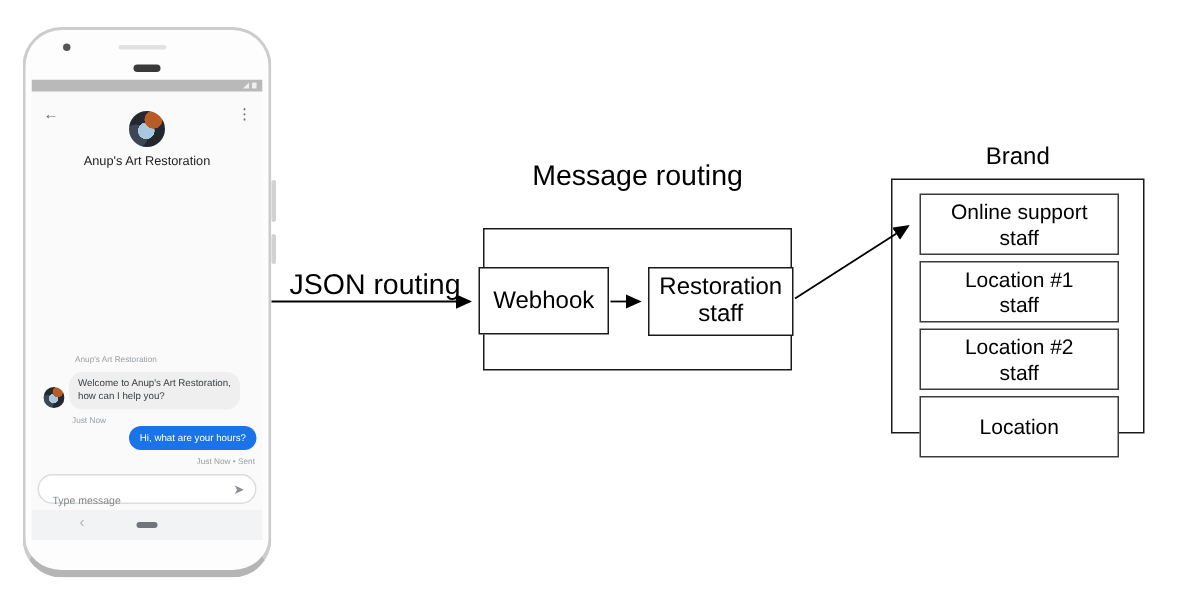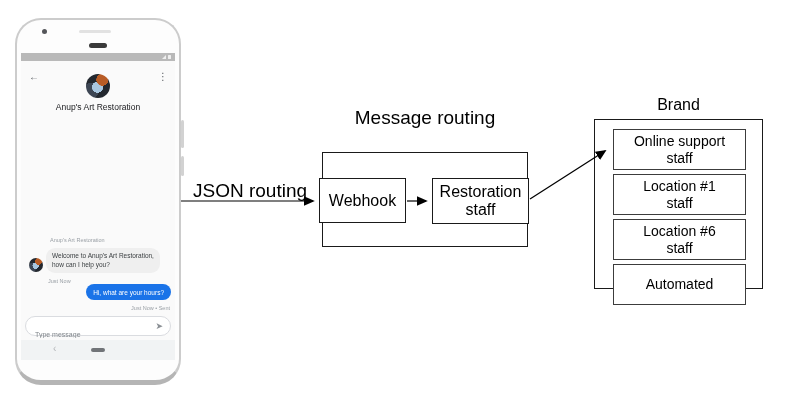--- a/index.html
+++ b/index.html
@@ -184,25 +184,25 @@
 <div class="box brand-box">
   <div class="brand-item i0">
     <div>Online support</div>
     <div>staff</div>
   </div>
   <div class="brand-item i1">
     <div>Location #1</div>
     <div>staff</div>
   </div>
   <div class="brand-item i2">
-    <div>Location #6</div>
+    <div>Location #2</div>
     <div>staff</div>
   </div>
   <div class="brand-item i3">
-    <div>Automated</div>
+    <div>Location</div>
   </div>
 </div>
 
 <svg class="arrows" width="785" height="401" viewBox="0 0 785 401">
   <defs>
     <marker id="ah" markerWidth="9" markerHeight="8" refX="7.5" refY="4" orient="auto">
       <path d="M0,0 L9,4 L0,8 z" fill="#000"></path>
     </marker>
   </defs>
   <line x1="181" y1="201" x2="313" y2="201" marker-end="url(#ah)"></line>

